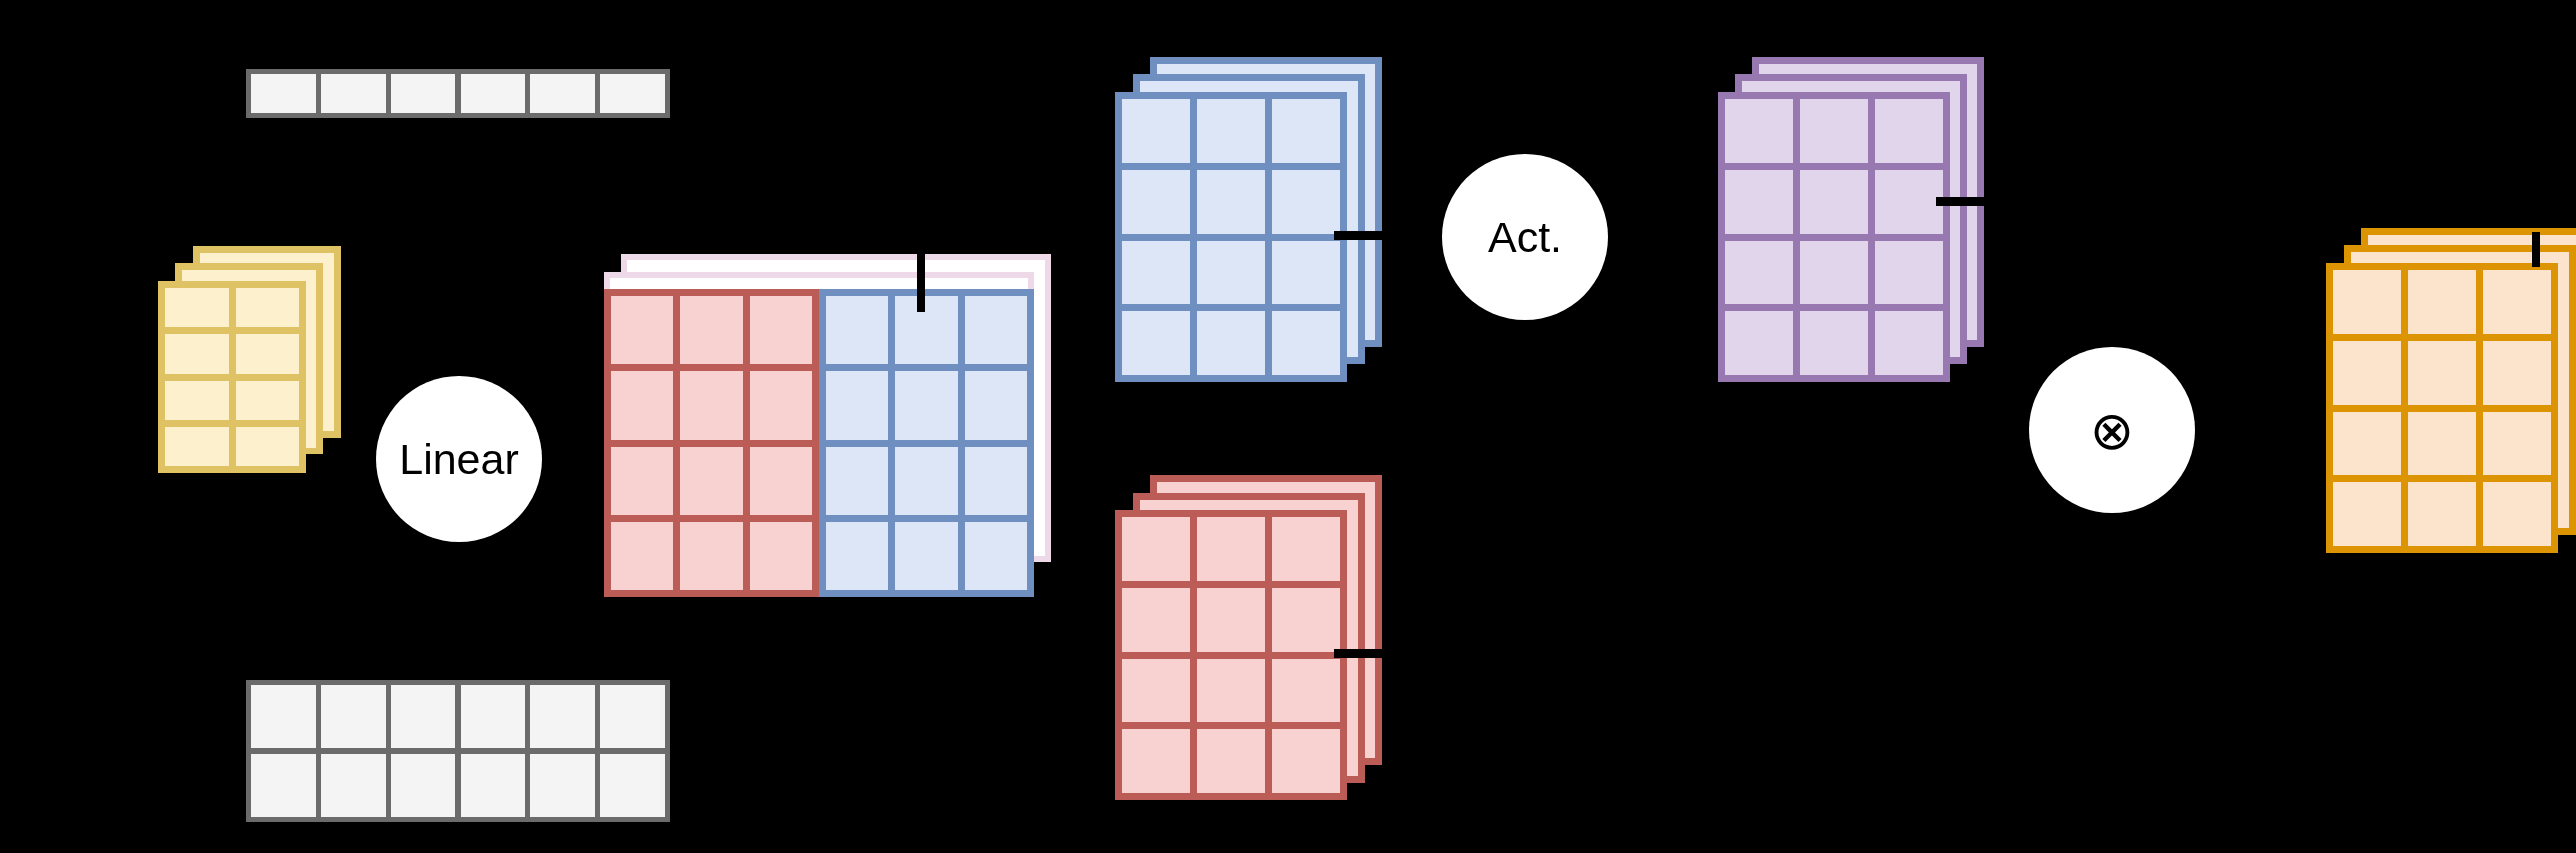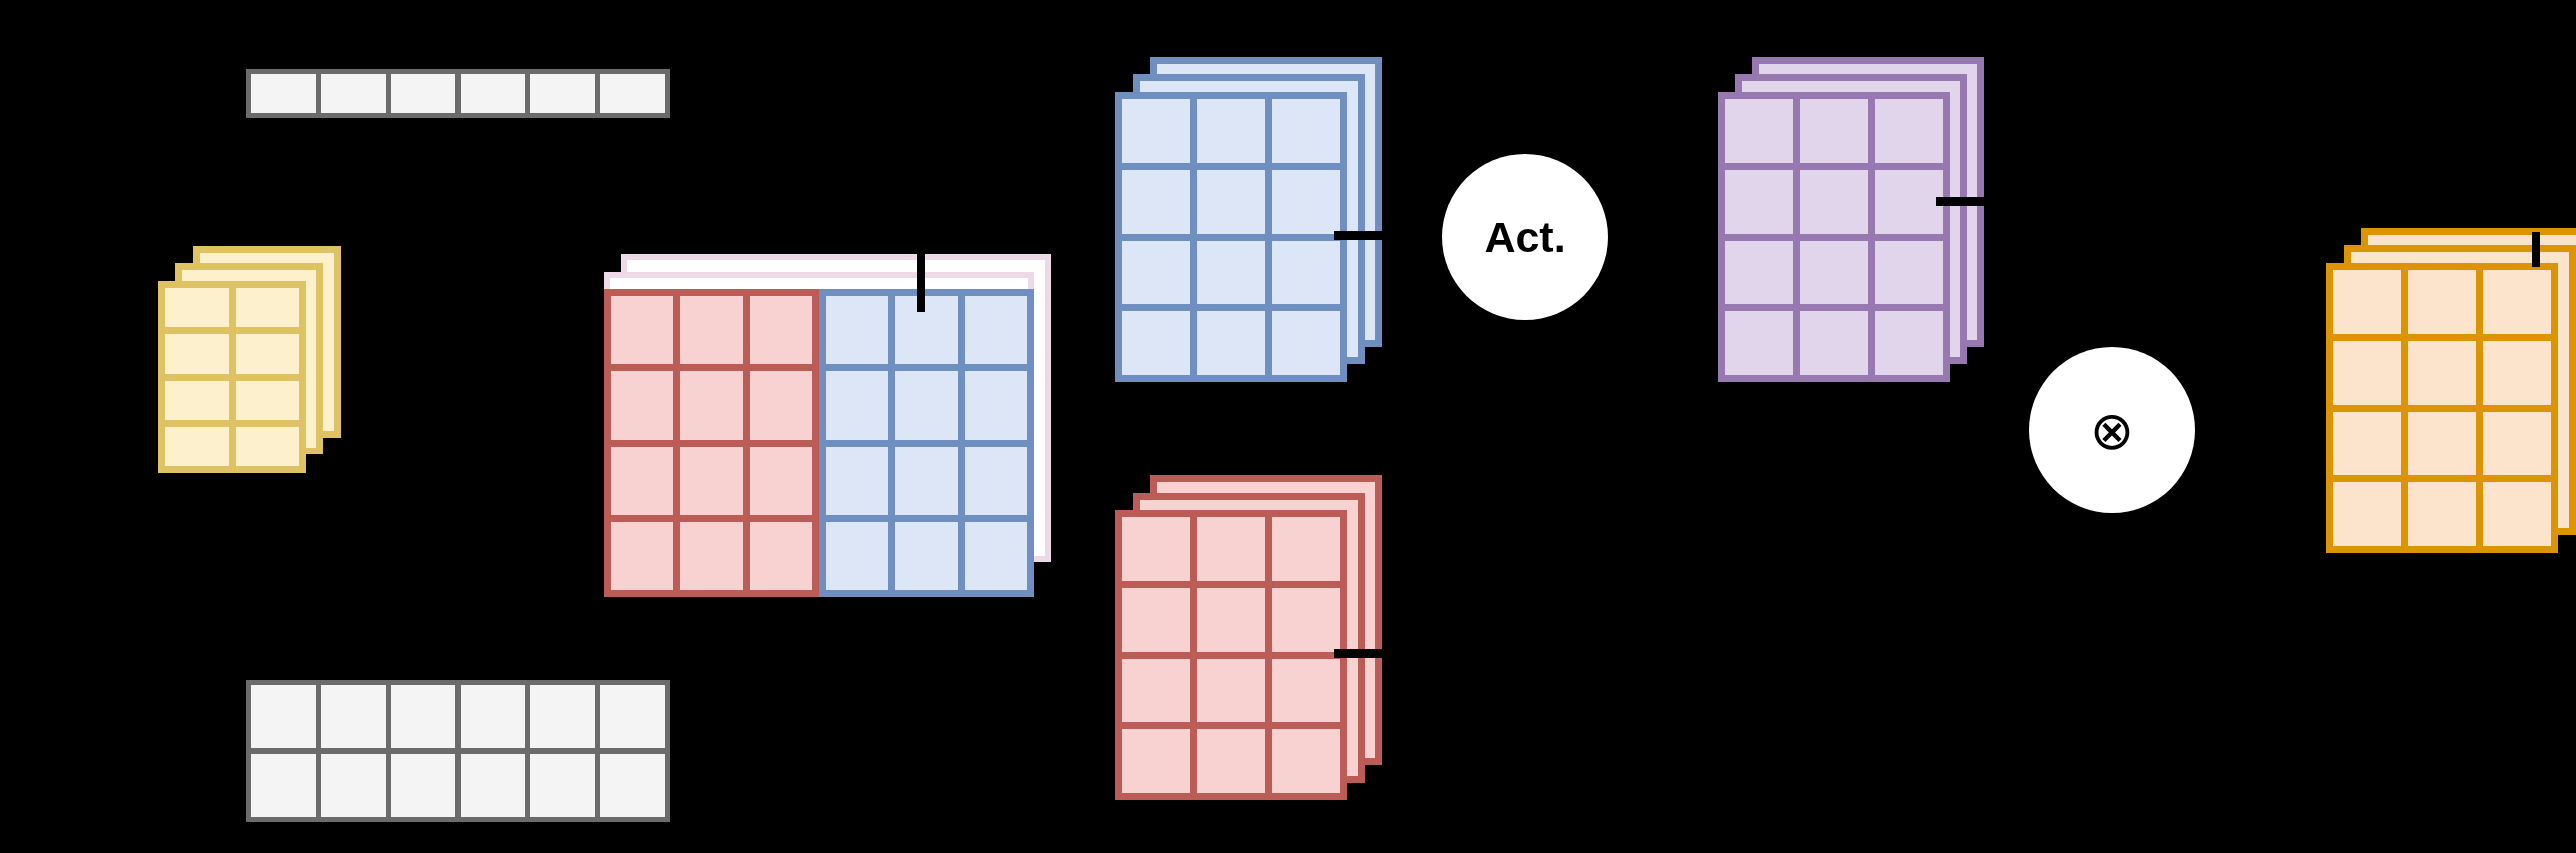--- a/index.html
+++ b/index.html
@@ -171,21 +171,24 @@
   <div id="connectors">
       <div class="arrow-line" style="left: 306px; top: 454px; width: 64px; z-index: 40;"></div>
       <div class="arrow-head" style="left: 370px; top: 439px; z-index: 40;"></div>
       <div class="stub" style="left: 1334px; top: 231px; width: 52px; height: 8.7px; z-index: 40;"></div>
       <div class="stub" style="left: 1936px; top: 197px; width: 52px; height: 8.7px; z-index: 40;"></div>
       <div class="stub" style="left: 1334px; top: 649px; width: 52px; height: 8.7px; z-index: 40;"></div>
       <div class="stub" style="left: 917px; top: 254px; width: 8.1px; height: 58px; z-index: 40;"></div>
       <div class="stub" style="left: 2532px; top: 232px; width: 8.1px; height: 35px; z-index: 40;"></div>
     </div>
 
-  <div class="opcircle" id="op-1" style="left: 1442px; top: 154px; width: 166px; height: 166px; font-size: 43px; z-index: 60; font-weight: bold;">
+  <div class="opcircle" id="op-0" style="left: 376px; top: 376px; width: 166px; height: 166px; font-size: 43px; z-index: 60;">
+    <span>Linear</span>
+  </div>
+  <div class="opcircle" id="op-1" style="left: 1442px; top: 154px; width: 166px; height: 166px; font-size: 43px; z-index: 60;">
     <span>Act.</span>
   </div>
   <div class="opcircle" id="op-2" style="left: 2029px; top: 347px; width: 166px; height: 166px; font-size: 53px; z-index: 60;">
     <span>⊗</span>
   </div>
 
 </div>
 
 
 </body></html>

